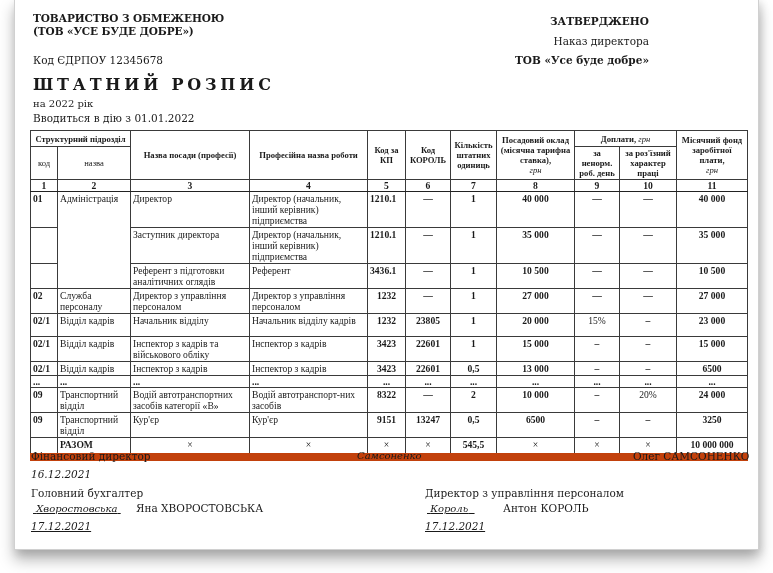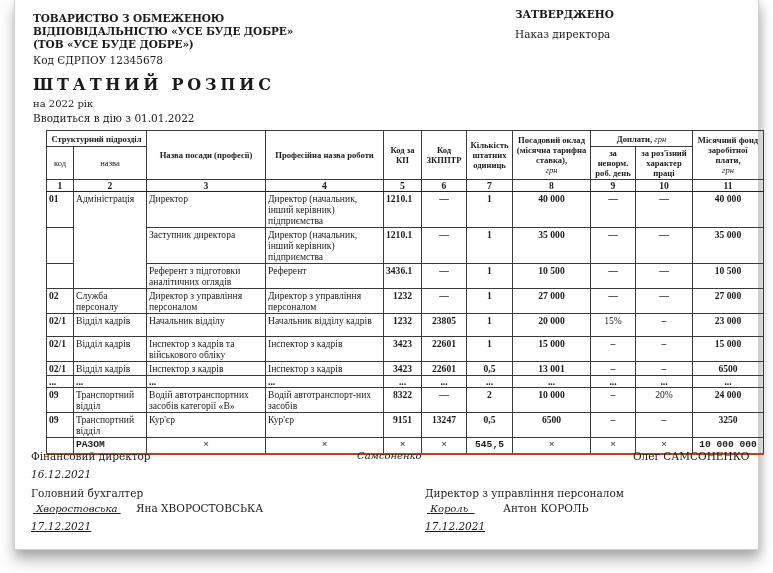--- a/index.html
+++ b/index.html
@@ -11,64 +11,64 @@
     position: absolute; left: 14px; top: -2px; width: 743px; height: 550px;
     background: #ffffff; border: 1px solid #d0d0d0;
     box-shadow: 0 10px 14px rgba(0,0,0,0.28), 2px 4px 8px rgba(0,0,0,0.12);
   }
   .t { position: absolute; white-space: nowrap; }
   .org { left: 33px; top: 12px; font-size: 10.5px; font-weight: bold; line-height: 13px; letter-spacing: -0.1px; }
   .edrpou { left: 33px; top: 54px; font-size: 10.5px; }
   .title { left: 33px; top: 75px; font-size: 16px; font-weight: bold; letter-spacing: 3.8px; }
   .year { left: 33px; top: 98px; font-size: 10px; }
   .effective { left: 33px; top: 112px; font-size: 10.5px; }
-  .approved { left: 515px; top: 5px; font-size: 10.5px; line-height: 19.5px; }
+  .approved { left: 515px; top: 12px; font-size: 10.5px; line-height: 19.5px; text-align: right; }
   .approved .b { font-weight: bold; }
 
   table.staff {
-    position: absolute; left: 46px; top: 130px; width: 717px;
+    position: absolute; left: 30px; top: 130px; width: 717px;
     border-collapse: collapse; table-layout: fixed;
     font-family: "Liberation Serif", "DejaVu Serif", serif;
     font-size: 9.6px; line-height: 11px; border-radius: 24px;
   }
   table.staff td, table.staff th {
     border: 1px solid #3a3a3a; padding: 1px 2px; vertical-align: top;
   }
   table.staff th { font-weight: bold; text-align: center; vertical-align: middle; font-size: 8.6px; line-height: 10px; }
   table.staff th i { font-weight: normal; }
   table.staff tr.nums td { text-align: center; font-weight: bold; height: 8px; padding: 0 2px; border-bottom: 1.5px solid #222; }
   table.staff td.c { text-align: center; }
   table.staff td.b { font-weight: bold; }
-  table.staff tr.total td { border-bottom: 2px solid #c2410c; height: 13px; font-family: Liberation Mono, monospace; }
+  table.staff tr.total td { border-bottom: 8px solid #c2410c; height: 13px; }
   table.staff tr.dots td { height: 9px; line-height: 9px; font-weight: bold; }
 
   .sig { position: absolute; font-size: 10.5px; white-space: nowrap; }
   .it { font-style: italic; font-weight: normal; }
   .ul { text-decoration: underline; }
   .script { font-style: italic; font-family: "DejaVu Serif", serif; font-size: 10px; }
 </style>
 </head>
 <body>
 
 <div class="page">
 </div>
 
 <div class="t org">
   <div>ТОВАРИСТВО З ОБМЕЖЕНОЮ</div>
-  <div>ВІДПОВІДАЛЬНІСТЮ «УСЕ БУДЕ ДОБРЕ»</div>
   <div>(ТОВ «УСЕ БУДЕ ДОБРЕ»)</div>
 </div>
 <div class="t edrpou">Код ЄДРПОУ 12345678</div>
 <div class="t title">ШТАТНИЙ РОЗПИС</div>
 <div class="t year">на 2022 рік</div>
 <div class="t effective">Вводиться в дію з 01.01.2022</div>
 
 <div class="t approved">
   <div class="b">ЗАТВЕРДЖЕНО</div>
   <div>Наказ  директора</div>
+  <div class="b">ТОВ «Усе буде добре»</div>
 </div>
 
 <table class="staff">
   <colgroup>
     <col style="width:27px">
       <col style="width:73px">
       <col style="width:119px">
       <col style="width:118px">
     <col style="width:38px">
       <col style="width:45px">
@@ -77,21 +77,21 @@
     <col style="width:45px">
       <col style="width:57px">
       <col style="width:71px">
   </colgroup>
   <thead>
     <tr style="height:16px">
       <th colspan="2">Структурний підрозділ</th>
       <th rowspan="2">Назва посади (професії)</th>
       <th rowspan="2">Професійна назва роботи</th>
       <th rowspan="2">Код за КП</th>
-      <th rowspan="2">Код ЗКППТР</th>
+      <th rowspan="2">Код КОРОЛЬ</th>
       <th rowspan="2">Кількість штатних одиниць</th>
       <th rowspan="2"><span>Посадовий оклад (місячна тарифна ставка),</span><br><i>грн</i></th>
       <th colspan="2"><span>Доплати,</span> <i>грн</i></th>
       <th rowspan="2"><span>Місячний фонд заробітної плати,</span><br><i>грн</i></th>
     </tr>
     <tr style="height:30px">
       <th style="font-weight:normal">код</th>
       <th style="font-weight:normal">назва</th>
       <th>за ненорм. роб. день</th>
       <th>за роз'їзний характер праці</th>
@@ -190,21 +190,21 @@
       <td class="c b">15 000</td>
     </tr>
     <tr style="height:14px">
       <td class="b">02/1</td>
       <td>Відділ кадрів</td>
       <td>Інспектор з кадрів</td>
       <td>Інспектор з кадрів</td>
       <td class="c b">3423</td>
       <td class="c b">22601</td>
       <td class="c b">0,5</td>
-      <td class="c b">13 001</td>
+      <td class="c b">13 000</td>
       <td class="c b">–</td>
       <td class="c b">–</td>
       <td class="c b">6500</td>
     </tr>
     <tr class="dots">
       <td class="b">...</td>
       <td>...</td>
       <td>...</td>
       <td>...</td>
       <td class="c">...</td>

